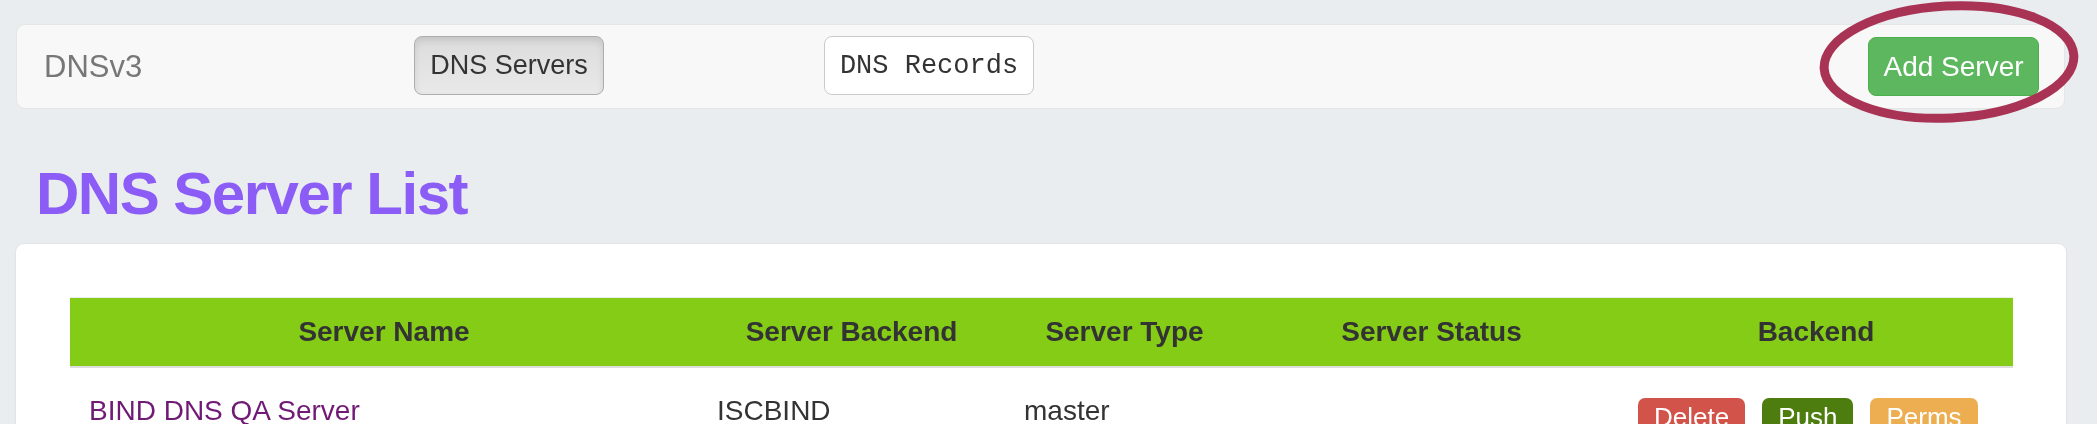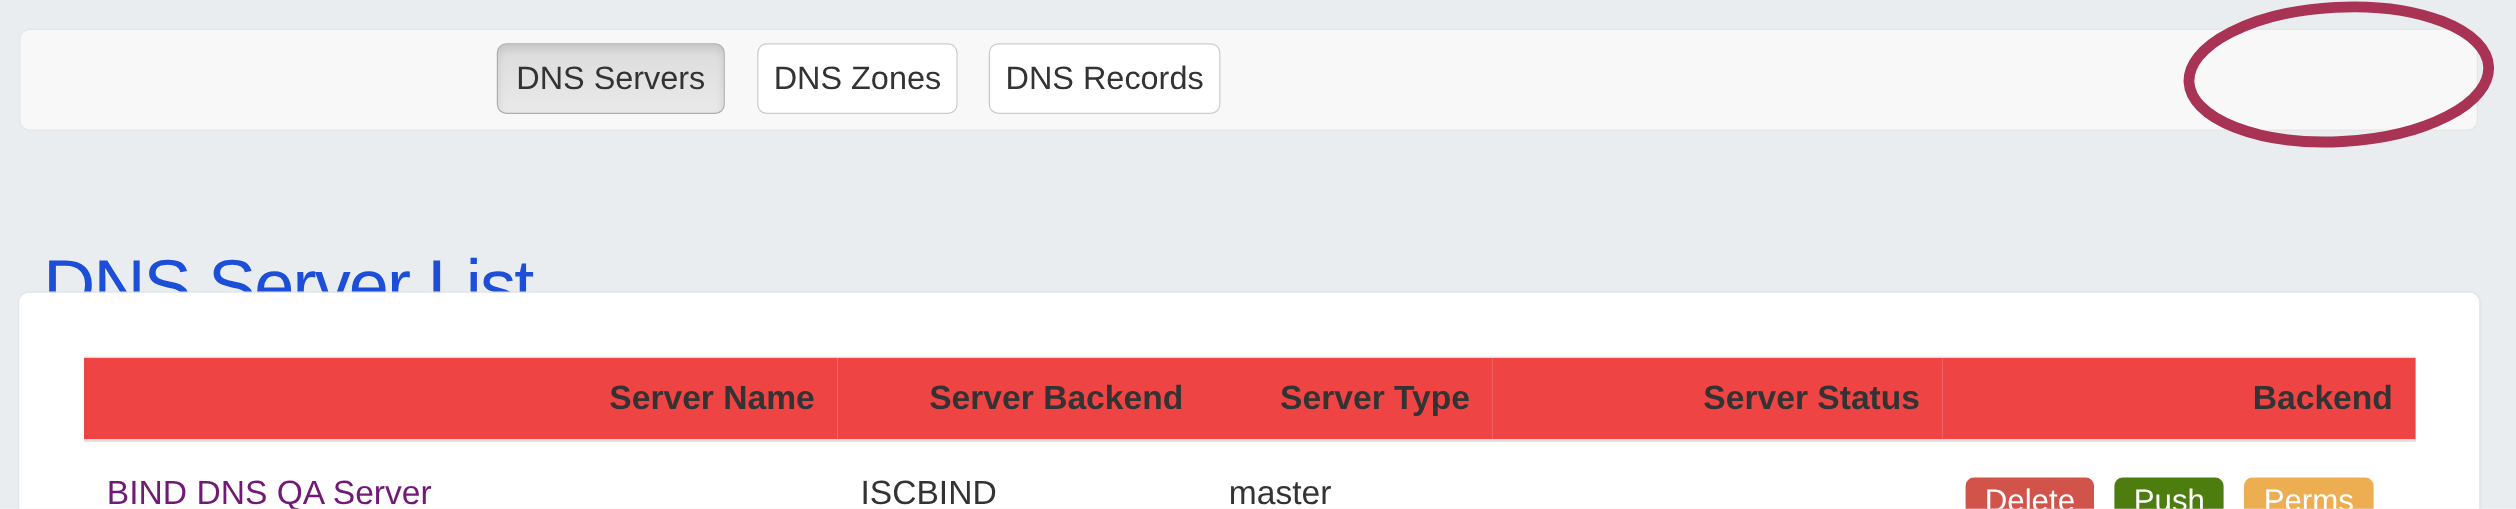--- a/index.html
+++ b/index.html
@@ -33,21 +33,21 @@
     background: #fff;
     border: 1px solid #cbcbcb;
     border-radius: 8px;
     font-size: 27px; color: #333;
     cursor: pointer;
     white-space: nowrap;
   }
   .nav-btn.tab-groups  { left: 181px; width: 186px; }
   .nav-btn.tab-servers { left: 397px; width: 190px; }
   .nav-btn.tab-zones   { left: 614px; width: 167px; }
-  .nav-btn.tab-records { left: 807px; width: 193px; }
+  .nav-btn.tab-records { left: 807px; width: 210px; font-family: Liberation Mono, monospace; }
   .nav-btn.active {
     background: linear-gradient(180deg, #dcdcdc, #e9e9e9);
     border-color: #adadad;
     box-shadow: inset 0 4px 7px rgba(0,0,0,0.10);
   }
   .add-server-btn {
     position: absolute;
     left: 1851px; top: 12px;
     width: 171px; height: 59px;
     display: flex; align-items: center; justify-content: center;
@@ -65,25 +65,24 @@
     width: 276px; height: 128px;
     z-index: 5;
     pointer-events: none;
   }
 
   
   .page-title {
     position: absolute;
     left: 36px; top: 164px;
     font-size: 60px;
-    font-weight: normal;
+    font-weight: bold;
     letter-spacing: -1.5px;
-    color: #1d4ed8;
+    color: #8b5cf6;
     line-height: 60px;
-    margin-top: 44px;
   }
 
   
   .card {
     position: absolute;
     left: 15px; top: 243px;
     width: 2052px; height: 260px;
     background: #fff;
     border: 1px solid #e2e5e7;
     border-radius: 9px;
@@ -95,22 +94,22 @@
     width: 1943px;
     border-collapse: collapse;
     table-layout: fixed;
   }
   .server-table col.c1 { width: 628px; }
   .server-table col.c2 { width: 307px; }
   .server-table col.c3 { width: 239px; }
   .server-table col.c4 { width: 375px; }
   .server-table col.c5 { width: 394px; }
   .server-table th {
-    background: #ef4444;
-    text-align: right;
+    background: #84cc16;
+    text-align: center;
     font-size: 28px;
     font-weight: bold;
     color: #333;
     padding: 18px 19px;
     border-top: 1px solid #ececec;
     border-bottom: 2px solid #dedede;
     white-space: nowrap;
   }
   .server-table td {
     font-size: 28px;
@@ -138,23 +137,24 @@
     margin-top: 13px;
   }
   .action-delete { background: #d15349; }
   .action-push   { background: #4d7c0f; }
   .action-perms  { background: #edae51; }
 </style>
 </head>
 <body>
 
 <div class="navbar">
+  <div class="brand">DNSv3</div>
   <div class="nav-btn tab-servers active">DNS Servers</div>
-  <div class="nav-btn tab-zones">DNS Zones</div>
   <div class="nav-btn tab-records">DNS Records</div>
+  <div class="add-server-btn">Add Server</div>
 </div>
 
 <svg class="annotation-svg" viewBox="0 0 276 128" xmlns="http://www.w3.org/2000/svg">
   <ellipse cx="137" cy="62" rx="125" ry="56" fill="none" stroke="#a93355" stroke-width="9" transform="rotate(-3 137 62)"></ellipse>
 </svg>
 
 <div class="page-title">DNS Server List</div>
 
 <div class="card">
   <table class="server-table">

